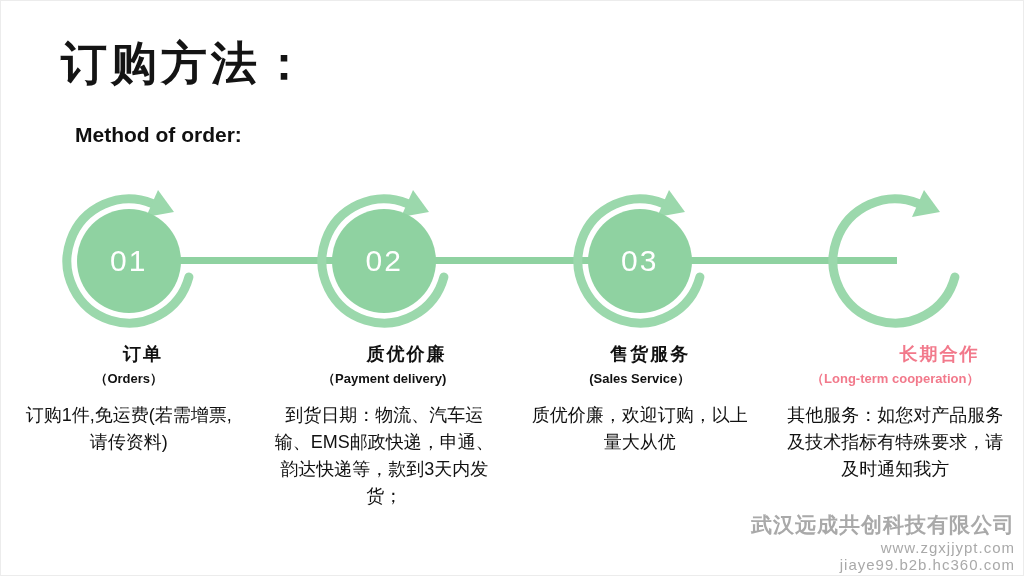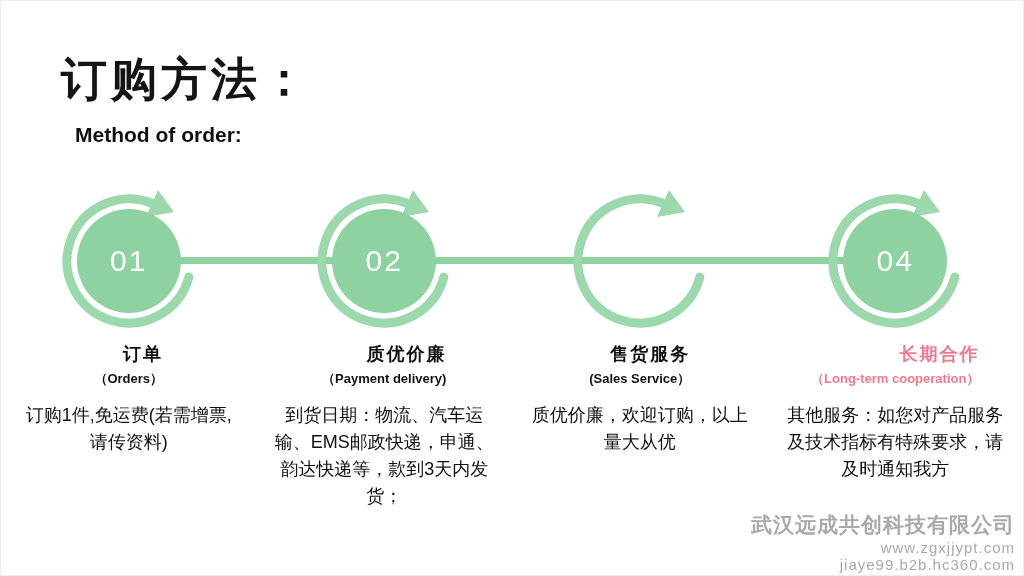--- a/index.html
+++ b/index.html
@@ -8,21 +8,21 @@
     --pink:#F2798B;
     --ink:#141414;
   }
   html,body{margin:0;padding:0;background:#fff;}
   .slide{
     position:relative;width:1024px;height:576px;background:#ffffff;
     font-family:"Liberation Sans",sans-serif;overflow:hidden;
     border:1px solid #ececec;box-sizing:border-box;
   }
   .page-title{
-    position:absolute;left:60px;top:48px;font-size:46px;font-weight:900;
+    position:absolute;left:60px;top:32px;font-size:46px;font-weight:900;
     color:var(--ink);font-family:"DejaVu Serif",serif;letter-spacing:4px;
   }
   .subtitle{
     position:absolute;left:66px;top:122px;font-size:21px;font-weight:600;color:#101010;margin-left:8px;
   }
   .connector{
     position:absolute;left:128px;top:256px;width:768px;height:7px;background:var(--green);
   }
   .steps{
     position:absolute;left:0;top:185px;width:100%;display:flex;
@@ -96,37 +96,37 @@
       </div>
       <div class="desc">到货日期：物流、汽车运输、EMS邮政快递，申通、韵达快递等，款到3天内发货；</div>
     </div>
 
     <div class="step">
       <div class="badge">
         <svg viewBox="0 0 150 150" width="150" height="150">
           <path class="ring" d="M134.9,91 A62,62 0 1 1 98.2,17.5" fill="none" stroke-width="9" stroke-linecap="round"></path>
           <polygon class="arrowhead" points="92,31 104,4 120,26"></polygon>
         </svg>
+        <div class="circle">
+          <span class="num">03</span>
+        </div>
       </div>
       <div class="titles">
         <div class="t-zh">售货服务</div>
         <div class="t-en">(Sales Service）</div>
       </div>
       <div class="desc">质优价廉，欢迎订购，以上量大从优</div>
     </div>
 
     <div class="step">
       <div class="badge">
         <svg viewBox="0 0 150 150" width="150" height="150">
           <path class="ring" d="M134.9,91 A62,62 0 1 1 98.2,17.5" fill="none" stroke-width="9" stroke-linecap="round"></path>
           <polygon class="arrowhead" points="92,31 104,4 120,26"></polygon>
         </svg>
-        <div class="circle">
-          <span class="num">04</span>
-        </div>
       </div>
       <div class="titles highlight">
         <div class="t-zh">长期合作</div>
         <div class="t-en">（Long-term cooperation）</div>
       </div>
       <div class="desc">其他服务：如您对产品服务及技术指标有特殊要求，请及时通知我方</div>
     </div>
 
   </div>
 

